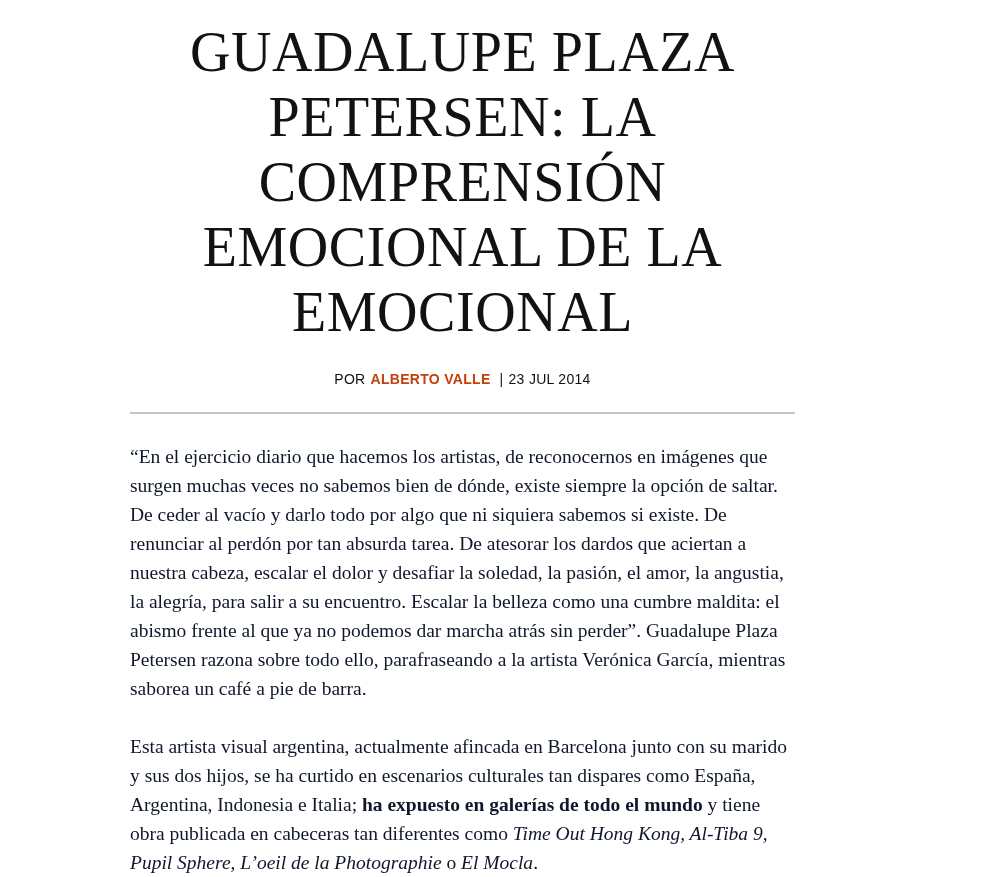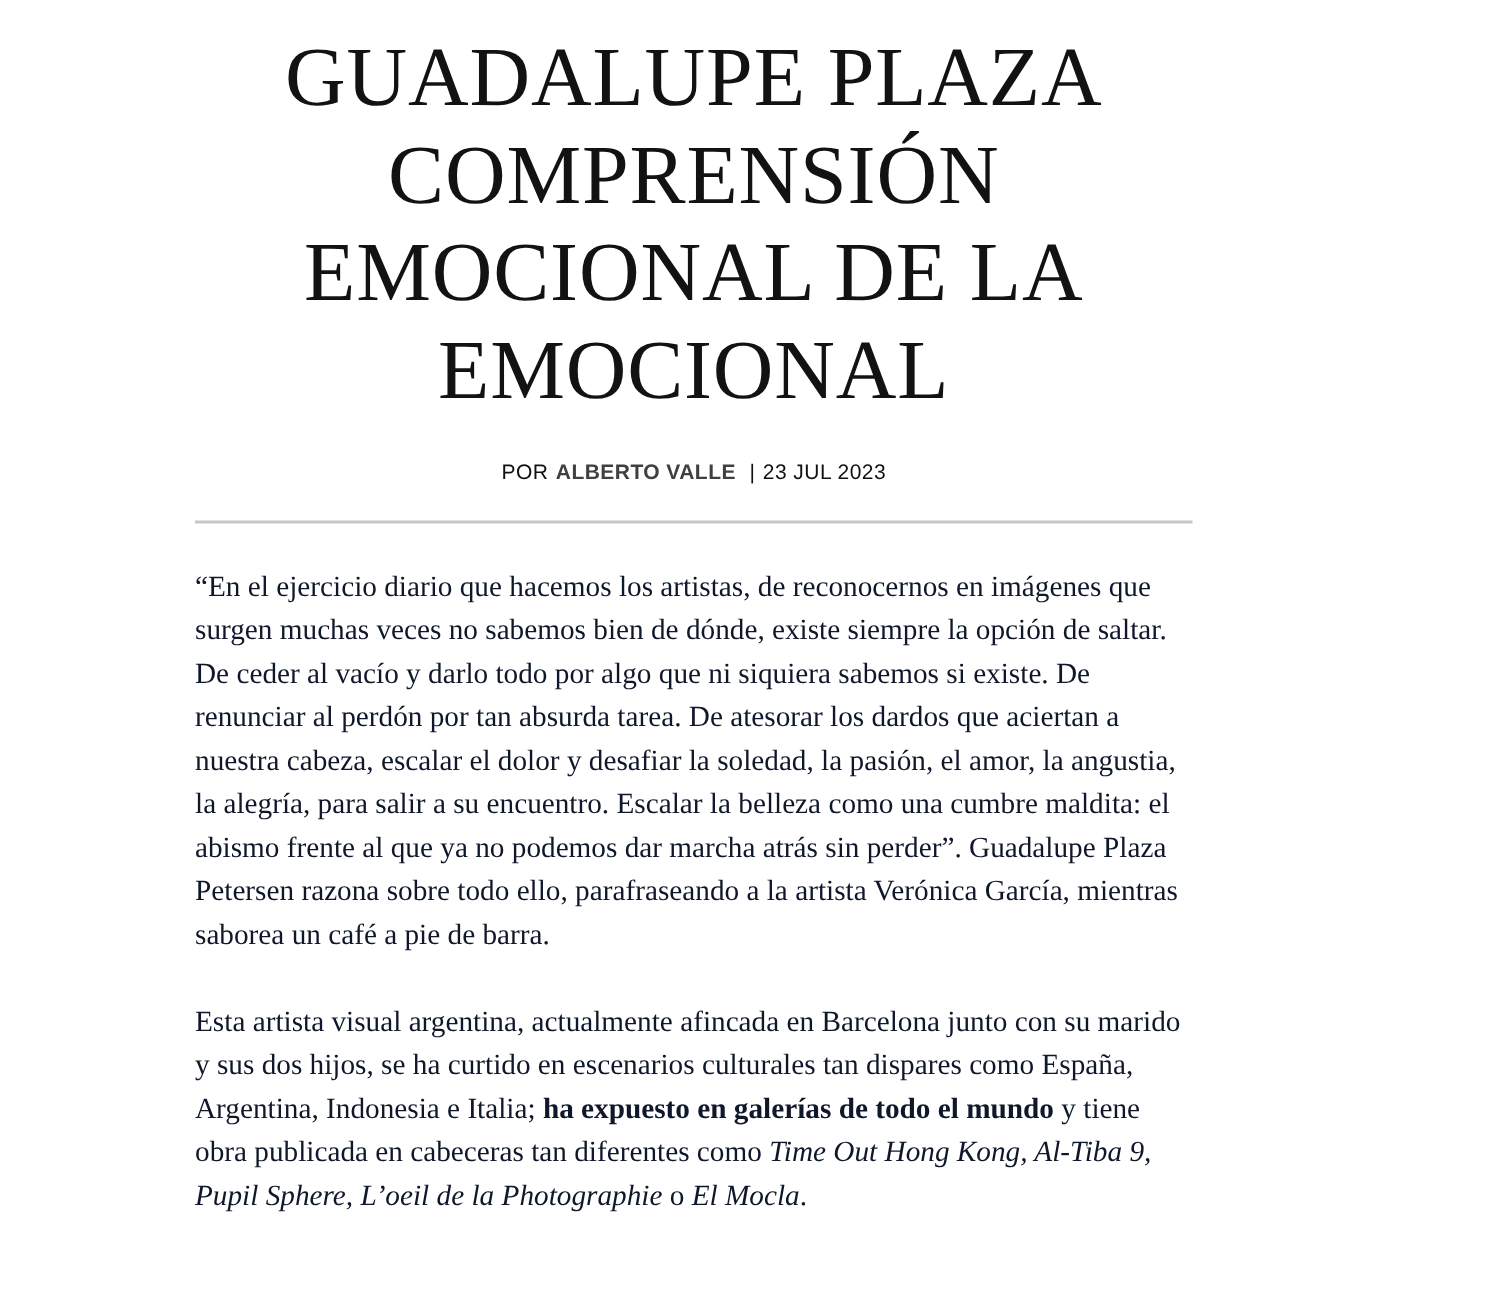--- a/index.html
+++ b/index.html
@@ -37,21 +37,21 @@
     justify-content: center;
     align-items: flex-start;
     gap: 5px;
     font-family: "Liberation Sans", sans-serif;
     font-size: 14px;
     letter-spacing: 0.3px;
     color: #111111;
   }
   .byline .author {
     font-weight: 700;
-    color: #404040;
+    color: #c2410c;
     text-decoration: none;
     cursor: pointer;
   }
   .byline .sep {
     margin-left: 4px;
     color: #111111;
     font-weight: 400;
   }
   .divider {
     margin-top: 25px;
@@ -72,30 +72,31 @@
   .seg-italic { font-style: italic; }
 </style>
 </head>
 <body>
 
 <div class="page">
   <article class="article">
 
     <h1 class="title">
         <span class="title-line">GUADALUPE PLAZA</span>
+        <span class="title-line">PETERSEN: LA</span>
         <span class="title-line">COMPRENSIÓN</span>
         <span class="title-line">EMOCIONAL DE LA</span>
         <span class="title-line">EMOCIONAL</span>
       </h1>
 
     <div class="byline">
       <span>POR</span>
       <a class="author">ALBERTO VALLE</a>
       <span class="sep">|</span>
-      <span>23 JUL 2023</span>
+      <span>23 JUL 2014</span>
     </div>
 
     <hr class="divider">
 
     <div class="article-body">
       <p><span>“En el ejercicio diario que hacemos los artistas, de reconocernos en imágenes que surgen muchas veces no sabemos bien de dónde, existe siempre la opción de saltar. De ceder al vacío y darlo todo por algo que ni siquiera sabemos si existe. De renunciar al perdón por tan absurda tarea. De atesorar los dardos que aciertan a nuestra cabeza, escalar el dolor y desafiar la soledad, la pasión, el amor, la angustia, la alegría, para salir a su encuentro. Escalar la belleza como una cumbre maldita: el abismo frente al que ya no podemos dar marcha atrás sin perder”. Guadalupe Plaza Petersen razona sobre todo ello, parafraseando a la artista Verónica García, mientras saborea un café a pie de barra.</span></p>
       <p><span>Esta artista visual argentina, actualmente afincada en Barcelona junto con su marido y sus dos hijos, se ha curtido en escenarios culturales tan dispares como España, Argentina, Indonesia e Italia; </span><span class="seg-bold">ha expuesto en galerías de todo el mundo</span><span> y tiene obra publicada en cabeceras tan diferentes como </span><span class="seg-italic">Time Out Hong Kong, Al-Tiba 9, Pupil Sphere, L’oeil de la Photographie</span><span> o </span><span class="seg-italic">El Mocla</span><span>.</span></p>
     </div>
 
   </article>

